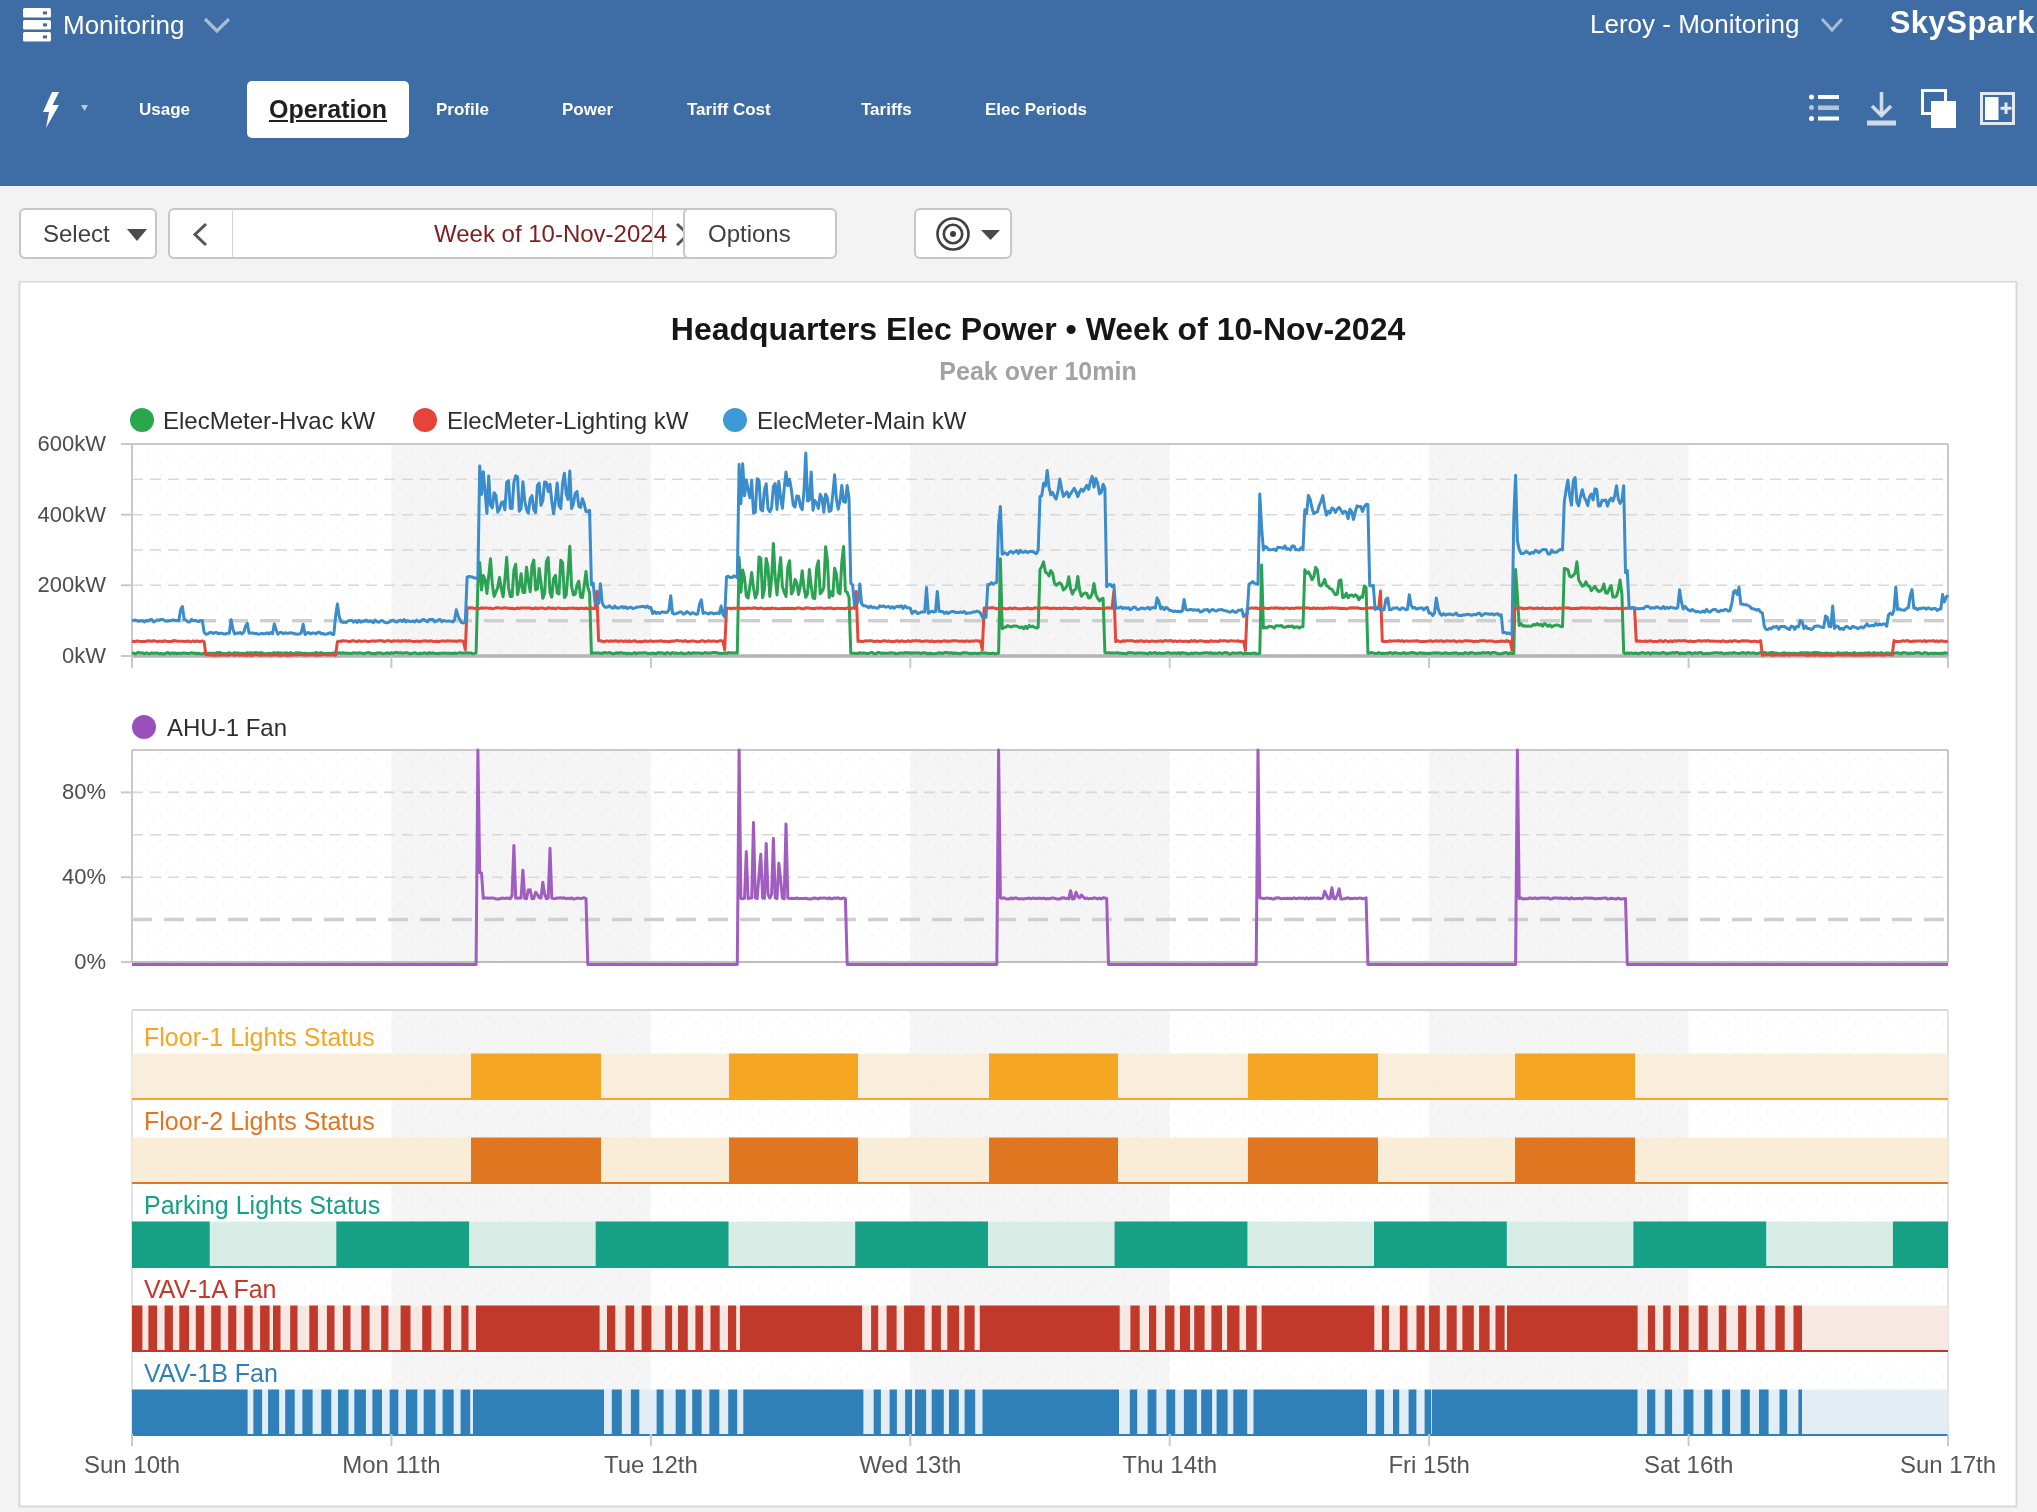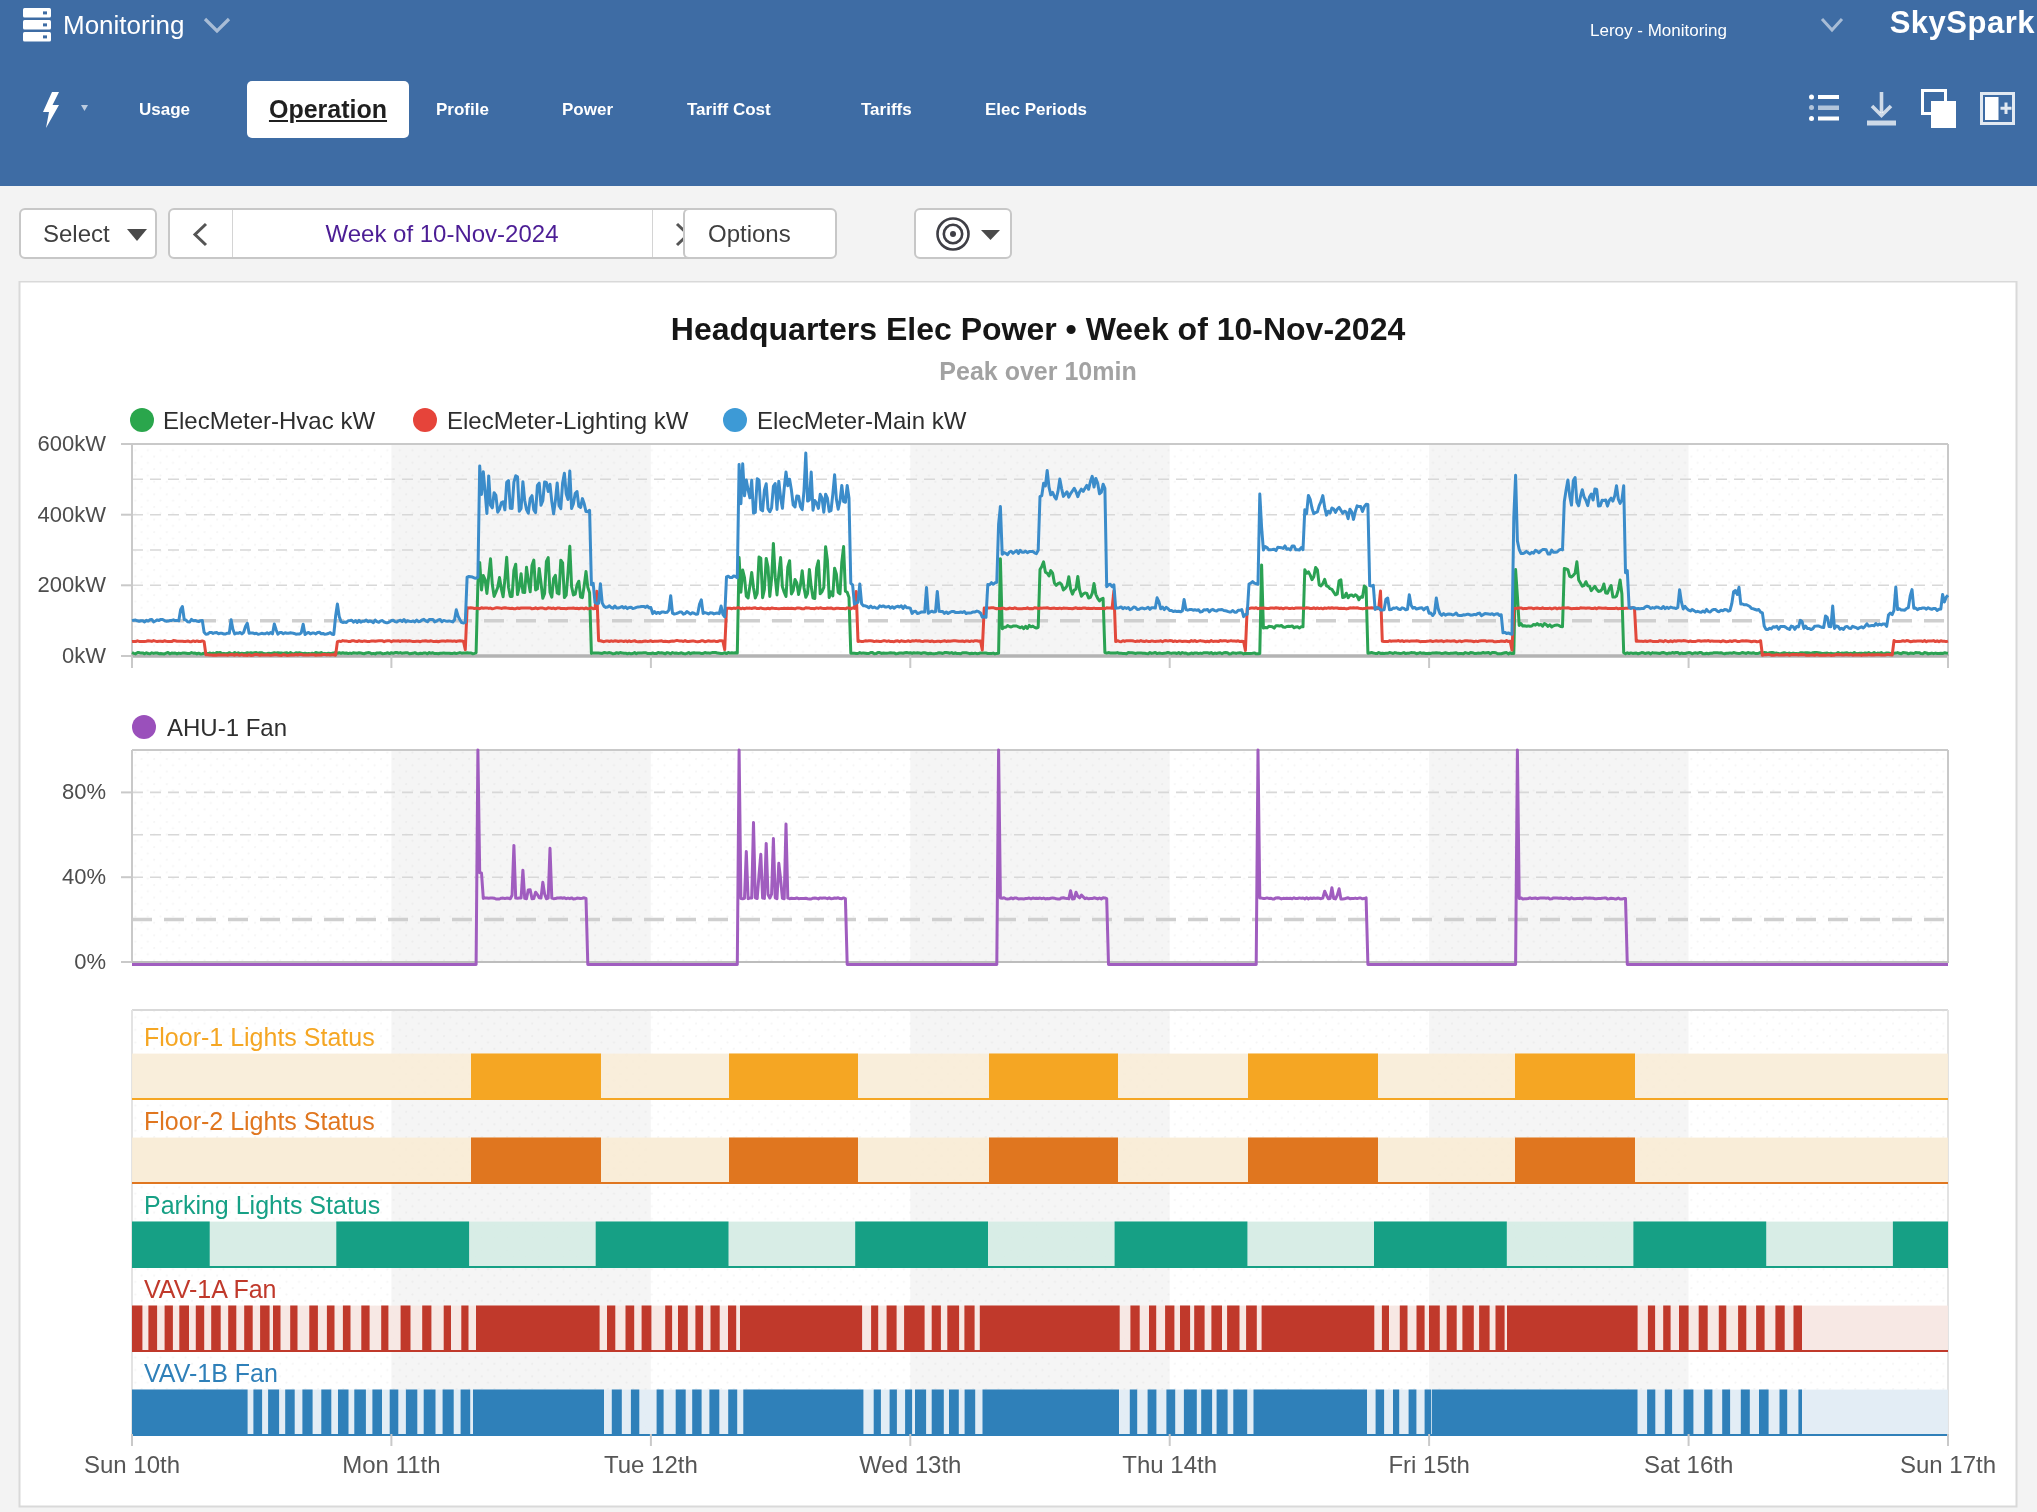--- a/index.html
+++ b/index.html
@@ -2,21 +2,21 @@
 <html><head>
 <meta charset="utf-8">
 <style>
 * { margin:0; padding:0; box-sizing:border-box; }
 html,body { width:2037px; height:1512px; background:#f3f3f3; font-family:"Liberation Sans", sans-serif; overflow:hidden; }
 #header { position:absolute; left:0; top:0; width:2037px; height:186px; background:#3e6ca4; }
 .hicon { position:absolute; }
 #mon-label { position:absolute; left:63px; top:10px; font-size:26px; color:#fff; }
 .tab { position:absolute; top:81px; height:57px; line-height:57px; font-size:17px; font-weight:bold; color:#fff; }
 #tab-active { position:absolute; left:247px; top:81px; width:162px; height:57px; background:#fff; border-radius:5px; text-align:center; line-height:57px; font-size:25px; font-weight:bold; color:#1f1f1f;text-decoration:underline; }
-#leroy { position:absolute; left:1590px; top:9px; font-size:17px; color:#fff;margin-top:12px; }
+#leroy { position:absolute; left:1590px; top:9px; font-size:26px; color:#fff; }
 #skyspark { position:absolute; right:2px; top:5px; font-size:31px; font-weight:bold; color:#fff; letter-spacing:0.5px; }
 #toolbar { position:absolute; left:0; top:186px; width:2037px; height:95px; background:#f3f3f3; }
 .btn { position:absolute; top:21.5px; height:51px; background:#fff; border:2px solid #c7c7c7; border-radius:6px; color:#3f3f3f; font-size:24px; }
 #chartsvg { position:absolute; left:0; top:281px; }
 </style>
 </head>
 <body>
 <div id="header">
   <svg class="hicon" style="left:23px;top:8px" width="28" height="34" viewBox="0 0 28 34">
     <rect x="0" y="0" width="28" height="9.5" rx="1.5" fill="#fff"></rect>
@@ -77,21 +77,21 @@
     <span style="position:absolute;left:22px;top:10px;">Select</span>
     <svg style="position:absolute;left:105px;top:18px" width="22" height="14" viewBox="0 0 22 14">
         <path d="M1 1 L11 13 L21 1 Z" fill="#4a4a4a"></path>
       </svg>
   </div>
   <div class="btn" style="left:168px;width:550px;">
     <svg style="position:absolute;left:22px;top:12px" width="16" height="25" viewBox="0 0 16 25">
         <path d="M14 2 L3 12.5 L14 23" fill="none" stroke="#555" stroke-width="3"></path>
       </svg>
     <div style="position:absolute;left:62px;top:0;width:1px;height:47px;background:#d4d4d4;"></div>
-    <span style="position:absolute;left:62px;width:420px;text-align:center;top:10px;color:#4c1d95;">Week of 10-Nov-2024</span>
+    <span style="position:absolute;left:77px;width:420px;text-align:right;top:10px;color:#7f1d1d;">Week of 10-Nov-2024</span>
     <div style="position:absolute;left:482px;top:0;width:1px;height:47px;background:#d4d4d4;"></div>
     <svg style="position:absolute;left:505px;top:12px" width="16" height="25" viewBox="0 0 16 25">
         <path d="M2 2 L13 12.5 L2 23" fill="none" stroke="#555" stroke-width="3"></path>
       </svg>
   </div>
   <div class="btn" style="left:683px;width:154px;">
     <span style="position:absolute;left:23px;top:10px;">Options</span>
   </div>
   <div class="btn" style="left:914px;width:98px;">
     <svg style="position:absolute;left:20px;top:7px" width="34" height="34" viewBox="0 0 34 34">

